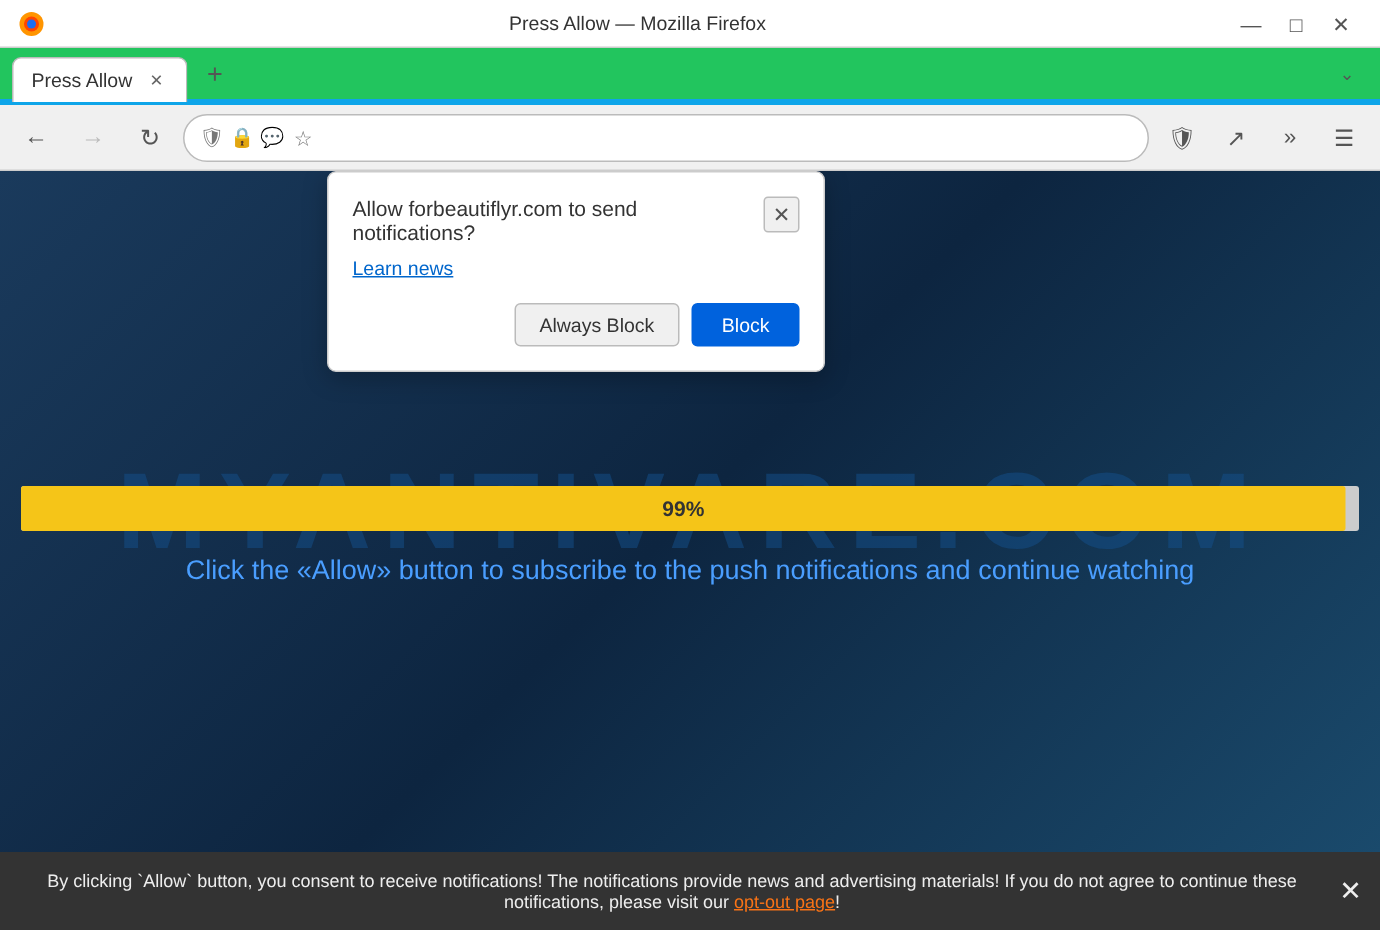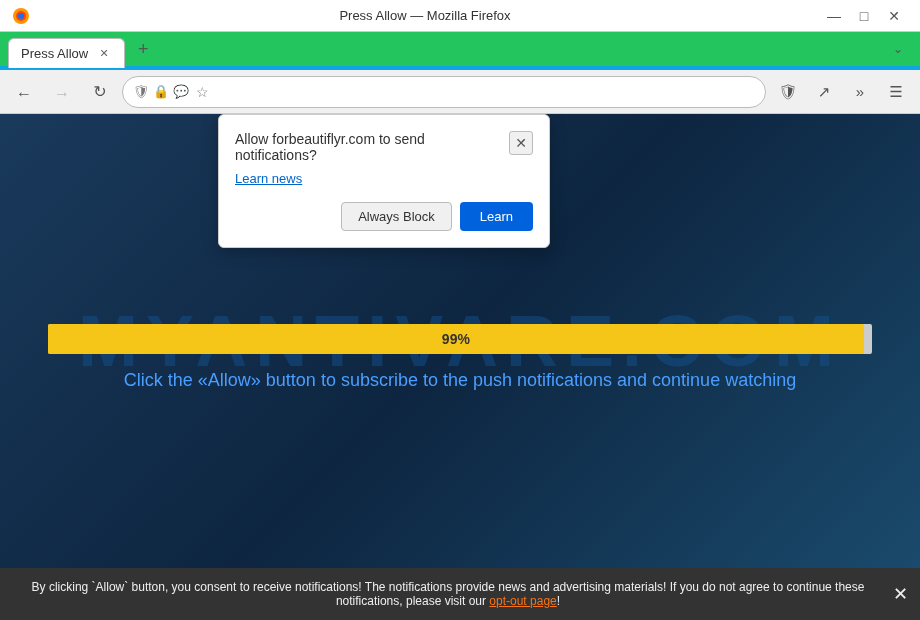--- a/index.html
+++ b/index.html
@@ -89,21 +89,21 @@
       display: flex; flex-direction: column; align-items: center; justify-content: center;
       pointer-events: none; user-select: none;
     }
     .watermark-top {
       font-size: 72px; font-weight: bold; color: rgba(20, 80, 140, 0.5);
       letter-spacing: 8px; text-transform: uppercase;
     }
 
     
     .progress-container {
-      position: relative; width: 824px; height: 30px;
+      position: relative; width: 892px; height: 30px;
       background: #ccc; border-radius: 2px; margin-top: 32px; z-index: 1;
     }
     .progress-bar {
       height: 100%; background: #f5c518; border-radius: 2px;
       display: flex; align-items: center; justify-content: center;
     }
     .progress-text { font-size: 14px; color: #333; font-weight: bold; }
 
     
     .subscribe-text {
@@ -220,21 +220,21 @@
   <div class="notification-popup">
     <div class="popup-header">
       <span class="popup-title">Allow forbeautiflyr.com to send notifications?</span>
       <button class="popup-close">
         <span>✕</span>
       </button>
     </div>
     <a class="learn-more">Learn news</a>
     <div class="popup-buttons">
       <button class="btn-always-block">Always Block</button>
-      <button class="btn-allow">Learn</button>
+      <button class="btn-allow">Block</button>
     </div>
   </div>
 </div>
 
 <div class="bottom-bar">
   <span>
     <span>By clicking `Allow` button, you consent to receive notifications! The notifications provide news and advertising materials! If you do not agree to continue these notifications, please visit our </span><span class="opt-out-link">opt-out page</span><span>!</span>
   </span>
   <button class="bottom-bar-close">✕</button>
 </div>

